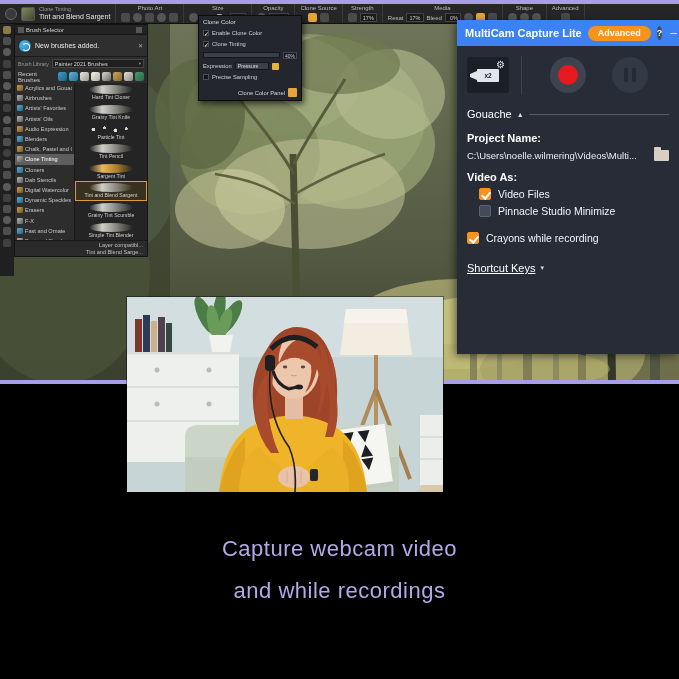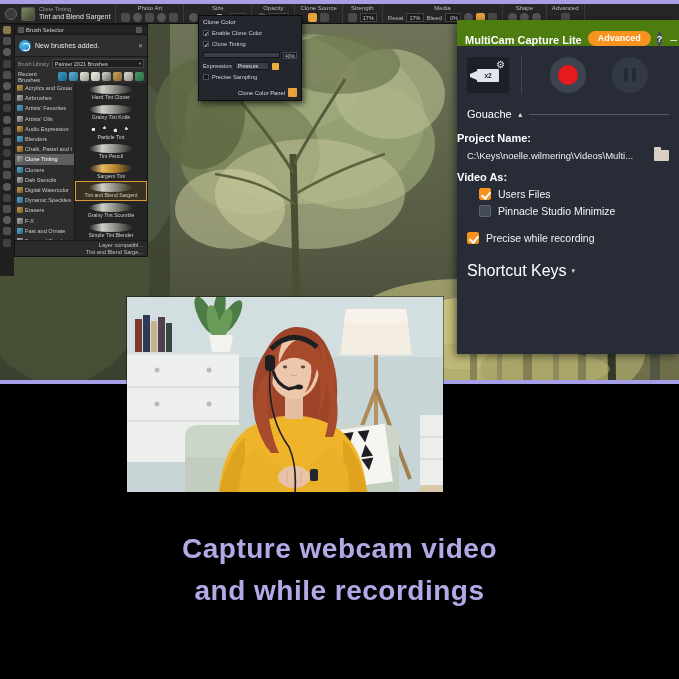--- a/index.html
+++ b/index.html
@@ -115,21 +115,21 @@
   .cc-btn-lab { font-size:5.8px; color:#d5d8dd; }
   .cc-btn-ic { width:9px; height:9px; background:#e8a33d; border-radius:1px; }
 
   
   #webcam { position:absolute; left:127px; top:297px; width:316px; height:195px; z-index:12;
     box-shadow:0 0 0 1px rgba(0,0,0,.4); }
 
   
   #multicam { position:absolute; left:457px; top:20px; width:222px; height:334px; background:#272c37;
     z-index:15; color:#fff; box-shadow:-2px 2px 8px rgba(0,0,0,.5); }
-  .mc-titlebar { height:26px; background:#4d7c0f; display:flex; align-items:flex-end; padding:0 8px; gap:6px; }
+  .mc-titlebar { height:26px; background:#3b82f6; display:flex; align-items:center; padding:0 8px; gap:6px; }
   .mc-title { font-size:11px; font-weight:bold; color:#fff; white-space:nowrap; }
   .mc-upgrade { margin-left:auto; background:#f6921e; color:#fff; font-size:9px; font-weight:bold;
     border-radius:9px; padding:2px 10px; line-height:11px; }
   .mc-help { width:14px; height:14px; border-radius:50%; background:#464c59; color:#fff; font-size:9px;
     display:flex; align-items:center; justify-content:center; font-weight:bold; }
   .mc-min, .mc-close { font-size:12px; color:#e8eaee; line-height:12px; padding:0 2px; }
   .mc-buttons { display:flex; align-items:center; height:58px; padding:0 10px; }
   .mc-cam-btn { width:42px; height:36px; background:#1b1f27; border-radius:3px; position:relative;
     display:flex; align-items:center; justify-content:center; }
   .cam-body { width:22px; height:13px; background:#e2e6ec; border-radius:1px; position:relative;
@@ -142,43 +142,43 @@
   .mc-record { width:36px; height:36px; border-radius:50%; background:#3d434f; margin-left:14px;
     display:flex; align-items:center; justify-content:center; }
   .mc-record-dot { width:20px; height:20px; border-radius:50%; background:#e6191f; }
   .mc-pause { width:36px; height:36px; border-radius:50%; background:#333945; margin-left:26px;
     display:flex; align-items:center; justify-content:center; gap:4px; }
   .mc-pause span { width:4px; height:14px; background:#252b35; border-radius:1px; }
   .mc-settings { display:flex; align-items:center; gap:5px; padding:4px 10px 2px; }
   .mc-settings .lab { font-size:11px; color:#fff; }
   .mc-settings .tri { font-size:7px; color:#d8dbe0; }
   .mc-settings .line { flex:1; height:1px; background:#555c69; }
-  .mc-field-label { font-size:11px; font-weight:bold; color:#fff; padding:10px 0 4px; }
+  .mc-field-label { font-size:11px; font-weight:bold; color:#fff; padding:10px 10px 4px; }
   .mc-input { margin:0 10px; width:202px; height:20px; background:#3c4455; border:1px solid #68718a;
     border-radius:2px; color:#eceef2; font-size:10px; padding:0 7px; font-family:"Liberation Sans",sans-serif; }
   .mc-path-row { display:flex; align-items:center; margin:2px 10px 0; gap:6px; }
   .mc-path { flex:1; font-size:9.5px; color:#eceef2; white-space:nowrap; overflow:hidden; }
   .mc-folder { width:15px; height:11px; background:#d8cec2; border-radius:1px; position:relative; flex:none; }
   .mc-folder::before { content:""; position:absolute; left:0; top:-3px; width:7px; height:3px;
     background:#d8cec2; border-radius:1px 1px 0 0; }
   .mc-checkrow { display:flex; align-items:center; gap:7px; padding:2.5px 10px 2.5px 22px; }
   .mc-check { width:12px; height:12px; border-radius:2px; background:#434a58; border:1px solid #5b6373;
     position:relative; flex:none; }
   .mc-check.on { background:#f6921e; border-color:#f6921e; }
   .mc-check.on::after { content:""; position:absolute; left:3px; top:1px; width:4px; height:7px;
     border:solid #fff; border-width:0 2px 2px 0; transform:rotate(40deg); }
   .mc-check-label { font-size:10.5px; color:#f2f3f6; }
   .mc-minimize { padding-left:10px; margin-top:10px; }
   .mc-shortcut { display:flex; align-items:center; gap:5px; padding:16px 10px 0; }
-  .mc-shortcut .lab { font-size:16px; color:#fff; }
+  .mc-shortcut .lab { font-size:11px; color:#fff;text-decoration:underline; }
   .mc-shortcut .tri { font-size:7px; color:#d8dbe0; }
 
   
   #caption { position:absolute; left:0; top:528px; width:679px; text-align:center; z-index:3; }
-  #caption div { font-size:28px; line-height:42px; color:#b3a9e6; font-weight:700; letter-spacing:.5px; }
+  #caption div { font-size:22px; line-height:42px; color:#b3a9e6; font-weight:400; letter-spacing:.5px; }
 </style>
 </head>
 <body>
 
 <div id="painter-window">
  <div class="pw-inner">
 
   <svg id="canvas-art" viewBox="0 0 679 356" preserveAspectRatio="none">
     <defs>
       <linearGradient id="base" x1="0" y1="0" x2="0" y2="1">
@@ -620,35 +620,35 @@
         <span></span>
     </div>
   </div>
   <div class="mc-settings">
     <span class="lab">Gouache</span>
     <span class="tri">▲</span>
     <span class="line"></span>
   </div>
   <div class="mc-field-label">Project Name:</div>
   <div class="mc-path-row">
-    <span class="mc-path">C:\Keys\noelle.wilmering\Videos\Multi...</span>
+    <span class="mc-path">C:\Users\noelle.wilmering\Videos\Multi...</span>
     <span class="mc-folder"></span>
   </div>
   <div class="mc-field-label" style="padding-bottom:2px;">Video As:</div>
   <div class="mc-checkrow">
     <span class="mc-check on"></span>
-    <span class="mc-check-label">Users Files</span>
+    <span class="mc-check-label">Video Files</span>
   </div>
   <div class="mc-checkrow">
     <span class="mc-check"></span>
     <span class="mc-check-label">Pinnacle Studio Minimize</span>
   </div>
   <div class="mc-checkrow mc-minimize">
     <span class="mc-check on"></span>
-    <span class="mc-check-label">Precise while recording</span>
+    <span class="mc-check-label">Crayons while recording</span>
   </div>
   <div class="mc-shortcut">
     <span class="lab">Shortcut Keys</span>
     <span class="tri">▾</span>
   </div>
 </div>
 
 <div id="caption">
   <div>Capture webcam video</div>
   <div>and while recordings</div>

